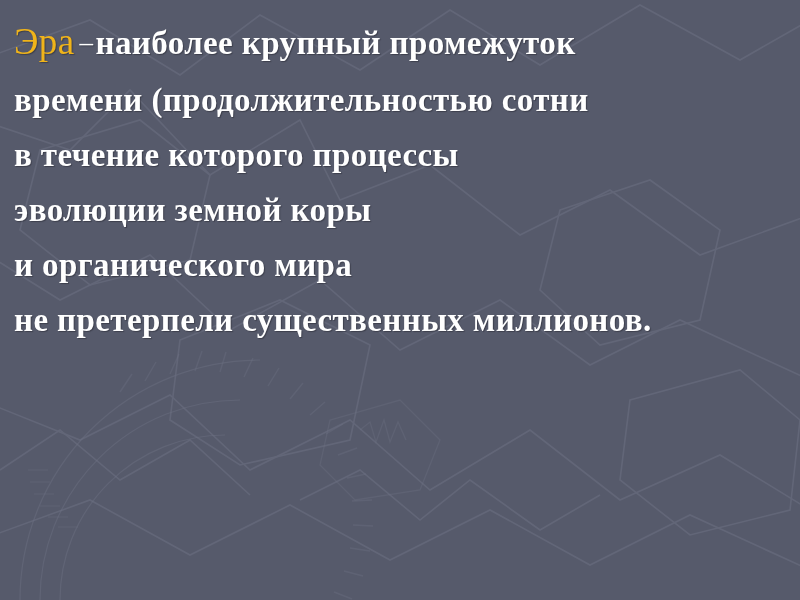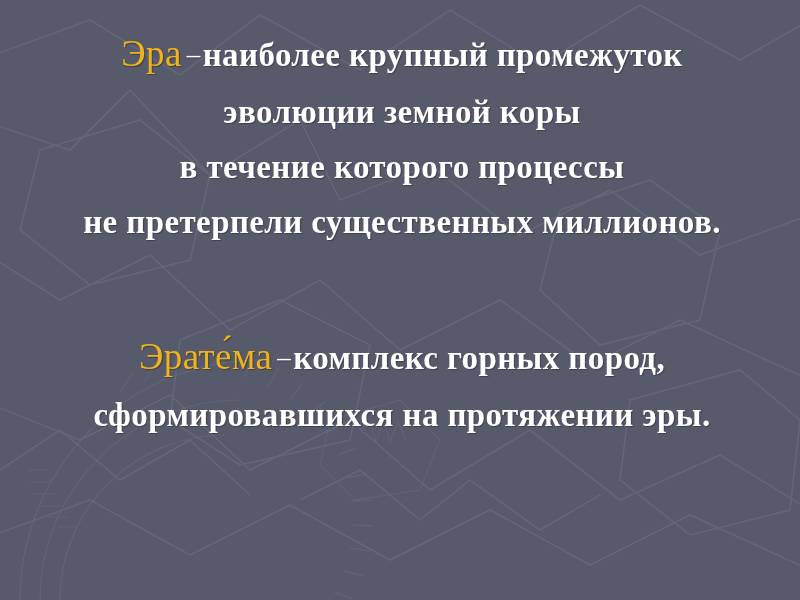--- a/index.html
+++ b/index.html
@@ -29,23 +29,22 @@
   #content {
     position: absolute;
     left: 0;
     top: 0;
     width: 800px;
     height: 600px;
     padding: 14px 10px 0 14px;
     box-sizing: border-box;
   }
   .para {
-    margin: 12px;
+    margin: 0;
     padding: 0;
-    text-align: center;
   }
   .line {
     display: block;
     color: #ffffff;
     font-weight: bold;
     font-size: 33px;
     line-height: 55px;
     letter-spacing: 0.4px;
     white-space: nowrap;
     text-shadow: 1px 1px 1px rgba(30,32,40,0.45);
@@ -125,28 +124,24 @@
       <path d="M 360,430 l 10,-8 l 6,20 l 8,-22 l 6,22 l 8,-20 l 8,18"></path>
     </g>
   </svg>
 
   <div id="content">
 
     <div class="para">
       <span class="line">
         <span class="term">Эра</span><span class="dash">–</span><span>наиболее  крупный  промежуток</span>
       </span>
+      <span class="line">времени  (продолжительностью  сотни</span>
+      <span class="line">в  течение  которого  процессы</span>
       <span class="line">эволюции  земной  коры</span>
-      <span class="line">в  течение  которого  процессы</span>
+      <span class="line">и  органического  мира</span>
       <span class="line">не  претерпели  существенных  миллионов.</span>
     </div>
 
     <span class="gap"></span>
 
-    <div class="para">
-      <span class="line">
-        <span class="term">Эрате́ма</span><span class="dash">–</span><span>комплекс  горных  пород,</span>
-      </span>
-      <span class="line">сформировавшихся  на  протяжении  эры.</span>
-    </div>
 
   </div>
 </div>
 
 </body></html>

